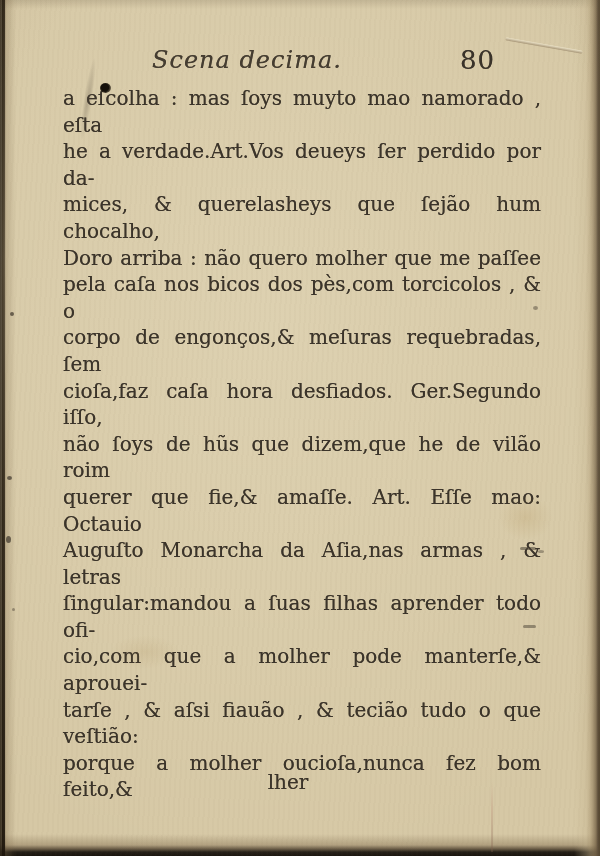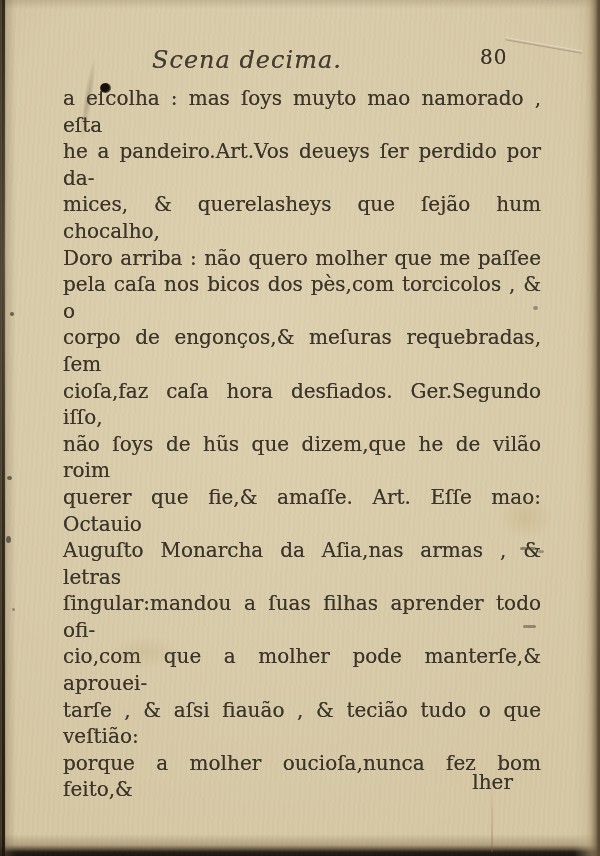--- a/index.html
+++ b/index.html
@@ -16,40 +16,40 @@
       linear-gradient(0deg, rgba(18,13,8,0.96) 0px, rgba(18,13,8,0.9) 4px, rgba(66,53,36,0.75) 7px, rgba(120,100,70,0.4) 11px, rgba(120,100,70,0) 22px),
       linear-gradient(180deg, rgba(146,131,102,0.35) 0px, rgba(146,131,102,0) 9px),
       #d6c8a5;
   }
   .running-title{
     position:absolute;top:46px;left:152px;width:270px;
     text-align:left;font-style:italic;font-size:24px;letter-spacing:1px;
     color:#453d31;text-shadow:0 0 0.6px rgba(59,50,40,0.7);
   }
   .page-number{
-    position:absolute;top:45px;left:480px;
-    font-size:20px;letter-spacing:1px;color:#3a332a;
+    position:absolute;top:45px;left:460px;
+    font-size:26px;letter-spacing:1px;color:#3a332a;
     text-shadow:0 0 0.6px rgba(59,50,40,0.7);
   }
   .text-block{
     position:absolute;top:85px;left:63px;width:478px;
     font-size:20px;line-height:26.6px;
     text-shadow:0 0 0.6px rgba(59,50,40,0.7);
     word-spacing:0.5px;
   }
   .text-block .line{
     text-align:justify;
     -moz-text-align-last:justify;
     text-align-last:justify;
     white-space:normal;
   }
   .it{}
   .catchword{
     position:absolute;top:770px;left:63px;width:478px;
-    text-align:right;padding-right:28px;box-sizing:border-box;
+    text-align:center;padding-right:28px;box-sizing:border-box;
     font-size:20px;color:#3b342a;
     text-shadow:0 0 0.6px rgba(59,50,40,0.7);
   }
   
   .ink-blot{
     position:absolute;left:100px;top:83px;width:11px;height:10px;border-radius:50%;
     background:radial-gradient(circle at 45% 45%, #15100a 0 45%, rgba(35,27,17,0.75) 65%, rgba(60,48,32,0) 100%);
   }
   .ink-smudge{
     position:absolute;left:84px;top:58px;width:8px;height:82px;
@@ -90,21 +90,21 @@
 <div class="page">
 
   <div class="left-edge-line"></div>
 
   <div class="running-title">Scena decima.</div>
 
   <div class="page-number">80</div>
 
   <div class="text-block">
       <div class="line"><span>a eſcolha : mas ſoys muyto mao namorado , eſta</span></div>
-      <div class="line"><span>he a pandeiro.</span><span class="it">Art.</span><span>Vos deueys ſer perdido por da-</span></div>
+      <div class="line"><span>he a verdade.</span><span class="it">Art.</span><span>Vos deueys ſer perdido por da-</span></div>
       <div class="line"><span>mices, &amp; querelasheys que ſejão hum chocalho,</span></div>
       <div class="line"><span>Doro arriba : não quero molher que me paſſee</span></div>
       <div class="line"><span>pela caſa nos bicos dos pès,com torcicolos , &amp; o</span></div>
       <div class="line"><span>corpo de engonços,&amp; meſuras requebradas, ſem</span></div>
       <div class="line"><span>cioſa,faz caſa hora desfiados. </span><span class="it">Ger.</span><span>Segundo iſſo,</span></div>
       <div class="line"><span>não ſoys de hũs que dizem,que he de vilão roim</span></div>
       <div class="line"><span>querer que fie,&amp; amaſſe. </span><span class="it">Art.</span><span> Eſſe mao: Octauio</span></div>
       <div class="line"><span>Auguſto Monarcha da Aſia,nas armas , &amp; letras</span></div>
       <div class="line"><span>ſingular:mandou a ſuas filhas aprender todo ofi-</span></div>
       <div class="line"><span>cio,com que a molher pode manterſe,&amp; aprouei-</span></div>

